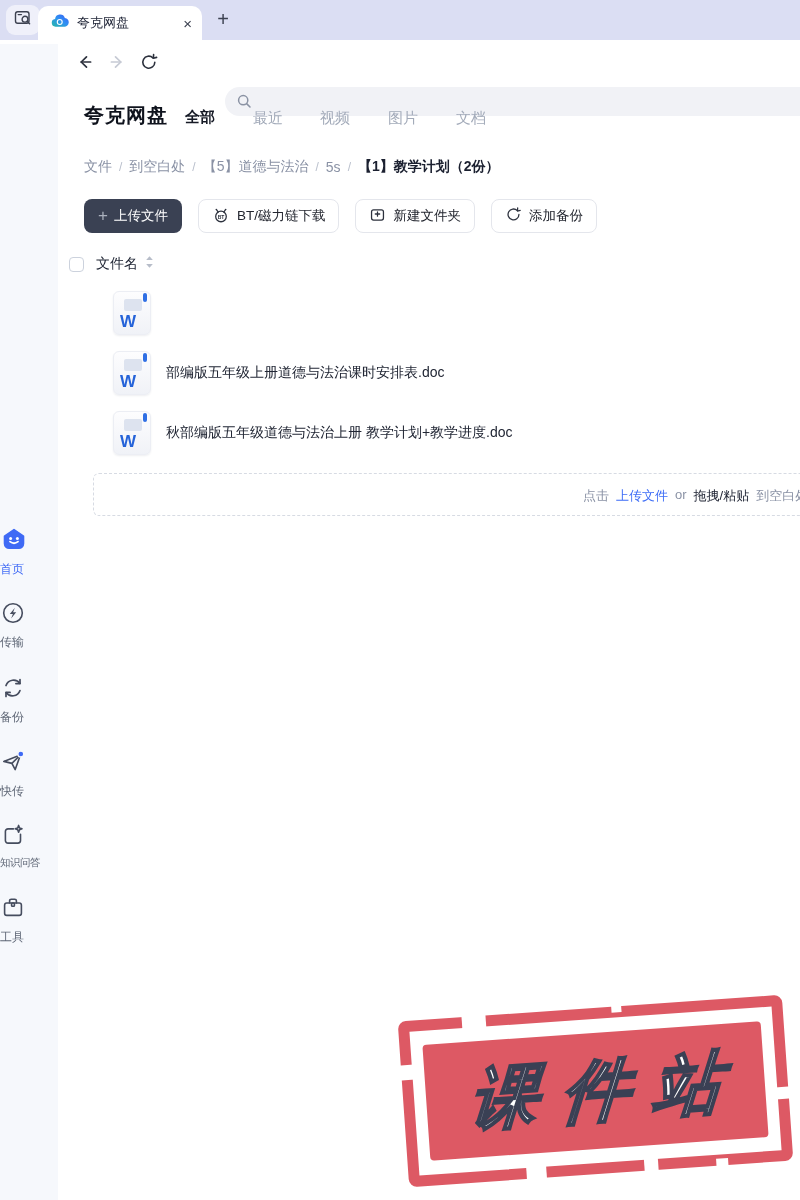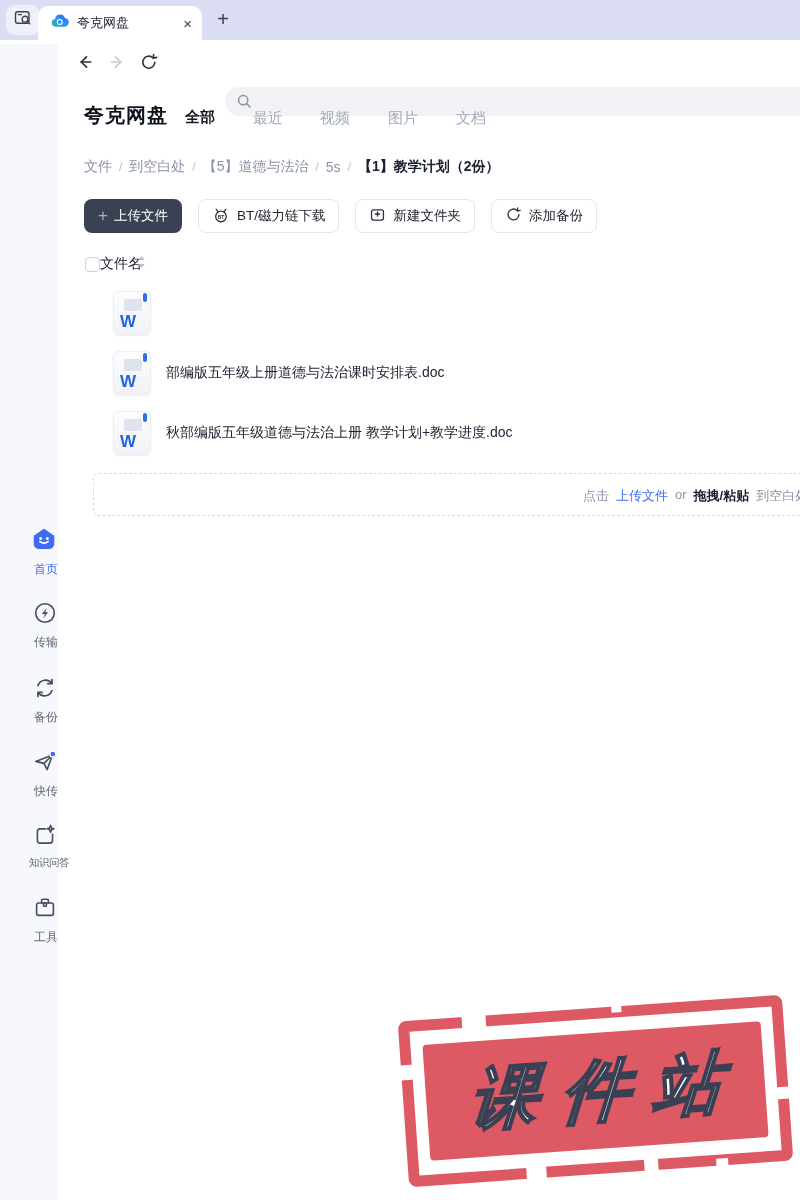--- a/index.html
+++ b/index.html
@@ -21,21 +21,21 @@
 
   .toolbar { position:absolute; left:0; top:40px; width:800px; height:44px; background:#fff; }
   .nav-ic { position:absolute; top:13px; width:18px; height:18px; }
   .searchbar { position:absolute; left:225px; top:47px; width:600px; height:29px;
     background:#f1f2f6; border-radius:15px; }
   .search-mag { position:absolute; left:11px; top:6px; }
   .search-ph { position:absolute; left:335px; top:7px; font-size:13px; color:#8f97a9; white-space:nowrap; }
 
   
   .sidebar { position:absolute; left:0; top:44px; width:58px; height:1156px; background:#f6f8fc; }
-  .side-item { position:absolute; left:0; width:58px; text-align:right;padding-left:29px; }
+  .side-item { position:absolute; left:0; width:58px; text-align:left; }
   .side-item .ic { display:block; margin:0 auto; }
   .side-label { display:block; margin-top:4px; font-size:12px; color:#5f6776; white-space:nowrap; }
   .side-label.small { font-size:10.5px; letter-spacing:-0.5px; }
   .side-item.active .side-label { color:#3f6af5; }
 
   
   .brand { position:absolute; left:84px; top:102px; font-size:20px; font-weight:800;
     color:#0f131d; letter-spacing:1px; }
   .cat-tab { position:absolute; top:109px; font-size:15px; color:#a2aab9; white-space:nowrap; }
   .cat-tab.active { top:108px; font-weight:700; color:#161a26; }
@@ -45,42 +45,42 @@
   .bc-sep { margin:0 7px; color:#b9bfcc; font-size:12px; }
   .bc-item.current { color:#1b2030; font-weight:700; }
 
   .actions { position:absolute; left:84px; top:199px; display:flex; gap:16px; }
   .btn-dark { height:34px; padding:0 14px; background:#3a4153; border-radius:8px; color:#fff;
     font-size:13.5px; display:flex; align-items:center; gap:6px; }
   .btn-dark .plus { color:#aab0bd; font-size:17px; font-weight:400; line-height:1; margin-top:-2px; }
   .btn { height:34px; padding:0 13px; background:#fff; border:1px solid #e4e6ec; border-radius:8px;
     font-size:13.5px; color:#23262f; display:flex; align-items:center; gap:7px; }
 
-  .list-header { position:absolute; left:85px; top:255px; display:flex; align-items:center; }
+  .list-header { position:absolute; left:69px; top:255px; display:flex; align-items:center; gap:12px; }
   .checkbox { width:15px; height:15px; border:1.5px solid #ccd2dd; border-radius:4px; background:#fff; }
   .list-header-label { font-size:14px; color:#1b2130; font-weight:500; }
 
   .rows { position:absolute; left:64px; top:283px; width:736px; }
   .file-row { height:60px; display:flex; align-items:center; padding-left:49px; gap:15px; }
   .doc-icon { position:relative; width:38px; height:44px; border-radius:6px;
     background:linear-gradient(180deg,#fdfdfe,#f0f2f7); border:1px solid #eceef4;
     box-shadow:0 1px 2px rgba(40,50,80,.08); }
   .doc-icon .page { position:absolute; left:10px; top:7px; width:18px; height:12px;
     background:#dde3ef; border-radius:2px; }
   .doc-icon .notch { position:absolute; right:3px; top:1px; width:4px; height:9px;
     background:#2f6fe4; border-radius:2px; }
   .doc-icon .w { position:absolute; left:6px; bottom:2px; font-size:17px; font-weight:800; color:#2563d9; }
   .file-name { font-size:14px; color:#212634; white-space:nowrap; }
 
   .upload-box { position:absolute; left:93px; top:473px; width:715px; height:43px;
     border:1px dashed #d7dbe3; border-radius:6px; }
   .upload-hint { position:absolute; left:583px; top:487px; font-size:13px; color:#8a92a5;
     display:flex; gap:7px; white-space:nowrap; }
   .upload-hint .link { color:#3f6ef6; }
-  .upload-hint .strong { color:#1b2030; font-weight:700; }
+  .upload-hint .strong { color:#1b2030; font-weight:400; }
 
   
   .stamp { position:absolute; left:403px; top:1008px; width:385px; height:166px;
     transform:rotate(-4deg); }
   .stamp-frame { position:absolute; inset:0; border:11px solid #dd5964; border-radius:8px; }
   .stamp-gap { position:absolute; background:#fff; }
   .stamp-inner { position:absolute; left:23px; right:23px; top:25px; bottom:25px;
     background:#dd5964; border-radius:4px; display:flex; align-items:center; justify-content:center; }
   .stamp-text { font-size:68px; font-weight:800; font-style:italic; color:#fff;
     letter-spacing:24px; padding-left:24px; transform:skewX(-8deg);

